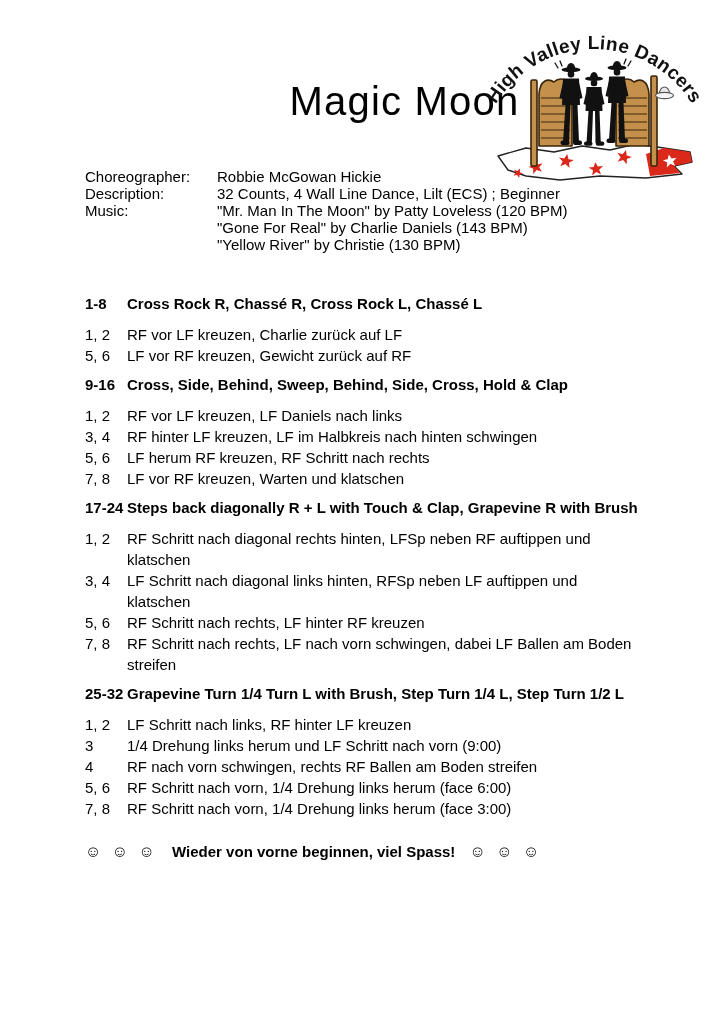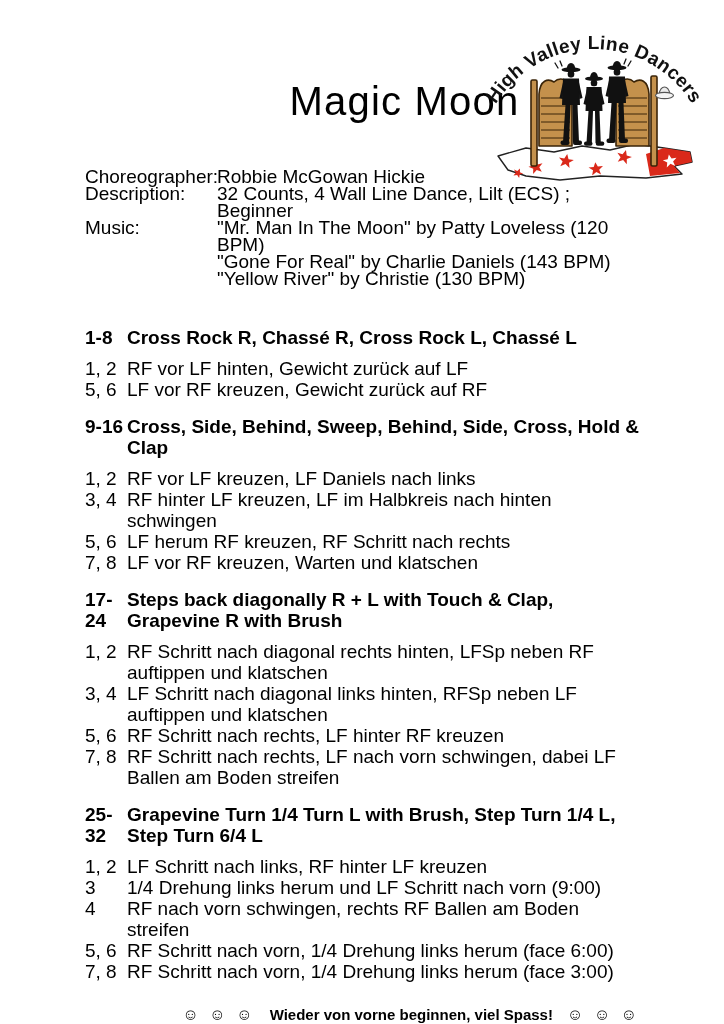--- a/index.html
+++ b/index.html
@@ -24,48 +24,48 @@
   .logo {
     position:absolute;
     left:478px; top:30px;
     width:232px; height:158px;
   }
   .meta {
     margin:44px 0 0 85px;
     width:555px;
     display:grid;
     grid-template-columns:132px 1fr;
-    font-size:19px;
+    font-size:15px;
     line-height:17px;
   }
   .content {
     margin-left:85px;
     width:555px;
-    font-size:19px;
+    font-size:15px;
   }
   .sections { margin-top:40px; }
-  .section { margin-top:16px; }
+  .section { margin-top:8px; }
   .section:first-child { margin-top:0; }
   .section-header {
     display:grid;
     grid-template-columns:42px 1fr;
     font-weight:bold;
     line-height:21px;
     margin-bottom:10px;
   }
   .step {
     display:grid;
     grid-template-columns:42px 1fr;
     line-height:21px;
   }
   .footer {
     margin-top:22px;
     width:555px;
     margin-left:85px;
-    text-align:right;
+    text-align:left;
     font-weight:bold;
     font-size:15px;
     line-height:21px;
     white-space:nowrap;
   }
   .footer .smiley { font-size:16px; letter-spacing:3px; }
   .footer .footer-text { margin:0 10px; }
 </style>
 </head>
 <body>
@@ -158,21 +158,21 @@
 
   <div class="content sections">
 
     <div class="section">
       <div class="section-header">
         <span>1-8</span>
         <span>Cross Rock R, Chassé R, Cross Rock L, Chassé L</span>
       </div>
       <div class="step">
         <span>1, 2</span>
-        <span>RF vor LF hinten, Gewicht zurück auf LF</span>
+        <span>RF vor LF kreuzen, Charlie zurück auf LF</span>
       </div>
       <div class="step">
         <span>5, 6</span>
         <span>LF vor RF kreuzen, Gewicht zurück auf RF</span>
       </div>
     </div>
 
     <div class="section">
       <div class="section-header">
         <span>9-16</span>
@@ -215,21 +215,21 @@
       </div>
       <div class="step">
         <span>7, 8</span>
         <span>RF Schritt nach rechts, LF nach vorn schwingen, dabei LF Ballen am Boden streifen</span>
       </div>
     </div>
 
     <div class="section">
       <div class="section-header">
         <span>25-32</span>
-        <span>Grapevine Turn 1/4 Turn L with Brush, Step Turn 1/4 L, Step Turn 6/4 L</span>
+        <span>Grapevine Turn 1/4 Turn L with Brush, Step Turn 1/4 L, Step Turn 1/2 L</span>
       </div>
       <div class="step">
         <span>1, 2</span>
         <span>LF Schritt nach links, RF hinter LF kreuzen</span>
       </div>
       <div class="step">
         <span>3</span>
         <span>1/4 Drehung links herum und LF Schritt nach vorn (9:00)</span>
       </div>
       <div class="step">

